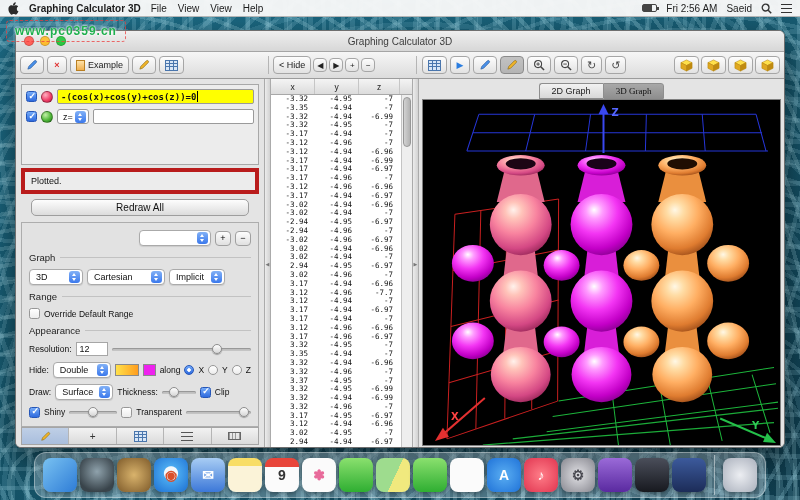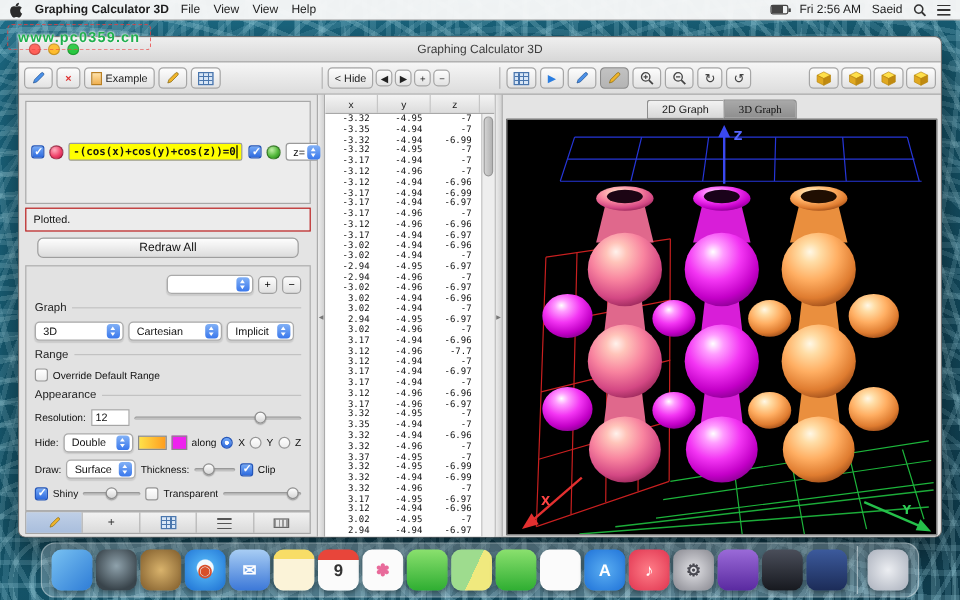--- a/index.html
+++ b/index.html
@@ -67,47 +67,47 @@
   .rot { font-size:11px; color:#444; }
   .tb-spacer { flex:1; }
   .cubes { display:flex; gap:2px; }
 
   .content { display:flex; height:370px; background:#e4e4e4; }
   .vdiv { width:7px; background:linear-gradient(90deg,#ececec,#d2d2d2); border-left:1px solid #ababab; border-right:1px solid #ababab;
     display:flex; align-items:center; justify-content:center; font-size:5px; color:#777; }
 
   
   .left-panel { width:248px; padding:5px 5px 4px; display:flex; flex-direction:column; font-size:9px; color:#111; }
-  .eq-box { height:92px; border:1px solid #a8a8a8; background:#ececec; padding:4px 4px; display:flex; flex-direction:row; gap:5px; }
+  .eq-box { height:92px; border:1px solid #a8a8a8; background:#ececec; padding:4px 4px; display:flex; flex-direction:column; gap:5px; }
   .eq-row { display:flex; align-items:center; gap:4px; }
   .ball { width:12px; height:12px; border-radius:50%; flex:none; border:1px solid rgba(0,0,0,.3); }
   .ball.red { background:radial-gradient(circle at 35% 30%, #ffb0c0, #f0436b 55%, #b81540); }
   .ball.green { background:radial-gradient(circle at 35% 30%, #c2f0a8, #52b83a 55%, #1f7a18); }
   .eq-field { flex:1; height:15px; background:#fff; border:1px solid #9a9a9a; border-radius:2px;
     font-family:"DejaVu Sans Mono", monospace; font-size:9px; display:flex; align-items:center; padding:0 3px; overflow:hidden; white-space:nowrap; }
   .eq-field.hl { background:#ffff00; font-weight:bold; }
   .caret { width:1px; height:11px; background:#000; margin-left:1px; }
   .cb { width:11px; height:11px; border:1px solid #979797; border-radius:2.5px; background:linear-gradient(#fff,#ececec); flex:none; position:relative; }
   .cb.checked { background:linear-gradient(#74aaf8,#2e6ade); border-color:#2556b8; }
   .cb.checked::after { content:"✓"; position:absolute; left:1.5px; top:-1.5px; color:#fff; font-size:9px; font-weight:bold; }
   .mini-select { height:15px; display:inline-flex; align-items:center; gap:2px; background:#fff; border:1px solid #9a9a9a; border-radius:3px; padding:0 2px 0 5px; font-size:9px; }
-  .status-box { margin-top:3px; border:1px solid #b91c1c; background:#ececec; padding:4px 6px; font-size:9px; }
+  .status-box { margin-top:3px; border:4px solid #b91c1c; background:#ececec; padding:4px 6px; font-size:9px; }
   .redraw { margin:5px 10px 0; height:19px; background:linear-gradient(#fdfdfd,#dcdcdc); border:1px solid #9e9e9e;
     border-radius:5px; font-size:10px; color:#111; font-family:"Liberation Sans",sans-serif; }
   .settings-box { margin-top:6px; border:1px solid #adadad; background:#e2e2e2; padding:7px 7px 8px; display:flex; flex-direction:column; gap:6px; }
   .srow { display:flex; align-items:center; gap:4px; font-size:8.5px; }
   .srow.right { justify-content:flex-end; }
   .sect { display:flex; align-items:center; gap:5px; font-size:9.5px; color:#222; }
   .sect::after { content:""; flex:1; border-top:1px solid #c2c2c2; }
   .select { display:inline-flex; align-items:center; justify-content:space-between; gap:4px; background:#fff;
     border:1px solid #aaa; border-radius:4px; height:16px; padding:0 2px 0 6px; font-size:9px; box-shadow:0 1px 1px rgba(0,0,0,.1); }
   .selarrow { width:11px; height:12px; border-radius:3px; background:linear-gradient(#82b1f6,#3a78ec); position:relative; flex:none; }
   .selarrow::before { content:""; position:absolute; left:3px; top:2px; border-left:2.5px solid transparent; border-right:2.5px solid transparent; border-bottom:3px solid #fff; }
   .selarrow::after { content:""; position:absolute; left:3px; top:7px; border-left:2.5px solid transparent; border-right:2.5px solid transparent; border-top:3px solid #fff; }
-  .w54{width:74px}.w58{width:58px}.w68{width:56px}.w72{width:72px}.w78{width:78px}
+  .w54{width:54px}.w58{width:58px}.w68{width:56px}.w72{width:72px}.w78{width:78px}
   .tinybtn { width:16px; height:15px; background:linear-gradient(#fdfdfd,#e0e0e0); border:1px solid #a0a0a0; border-radius:4px; font-size:9px; }
   .numfield { width:32px; height:14px; background:#fff; border:1px solid #a6a6a6; font-size:9px; padding:0 3px; display:inline-flex; align-items:center; }
   .slider { position:relative; height:12px; }
   .slider.grow { flex:1; }
   .slider::before { content:""; position:absolute; left:0; right:0; top:5px; height:3px; background:#c4c4c4; border-radius:2px; box-shadow:inset 0 1px 1px rgba(0,0,0,.25); }
   .thumb { position:absolute; top:1px; width:10px; height:10px; border-radius:50%;
     background:linear-gradient(#fefefe,#d6d6d6); border:1px solid #8e8e8e; box-shadow:0 1px 1px rgba(0,0,0,.3); }
   .rad { width:10px; height:10px; border-radius:50%; border:1px solid #979797; background:linear-gradient(#fff,#ececec); flex:none; }
   .rad.sel { border-color:#2556b8; background:radial-gradient(circle at 50% 50%, #fff 0 1.5px, transparent 2px), linear-gradient(#74aaf8,#2e6ade); }
   .sw1 { width:24px; height:12px; border:1px solid #8a8a8a; background:linear-gradient(90deg,#ffe14a,#ff9d1e); }

